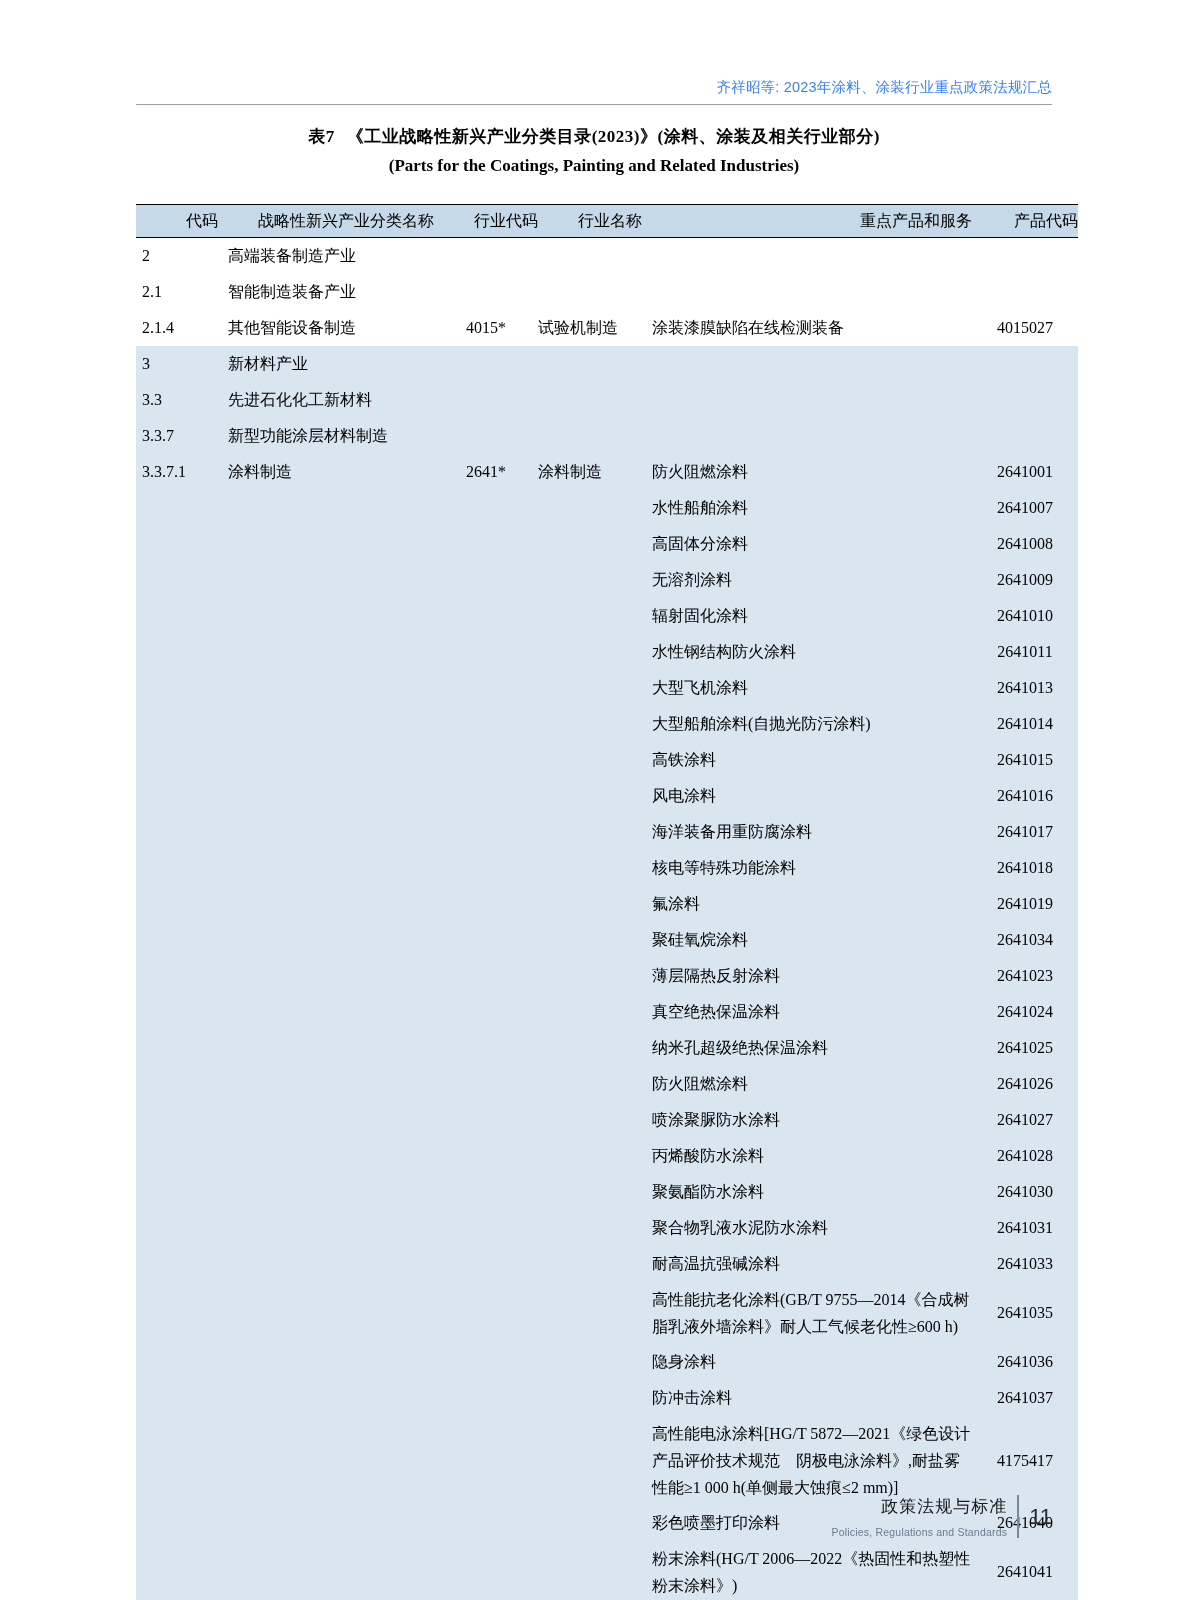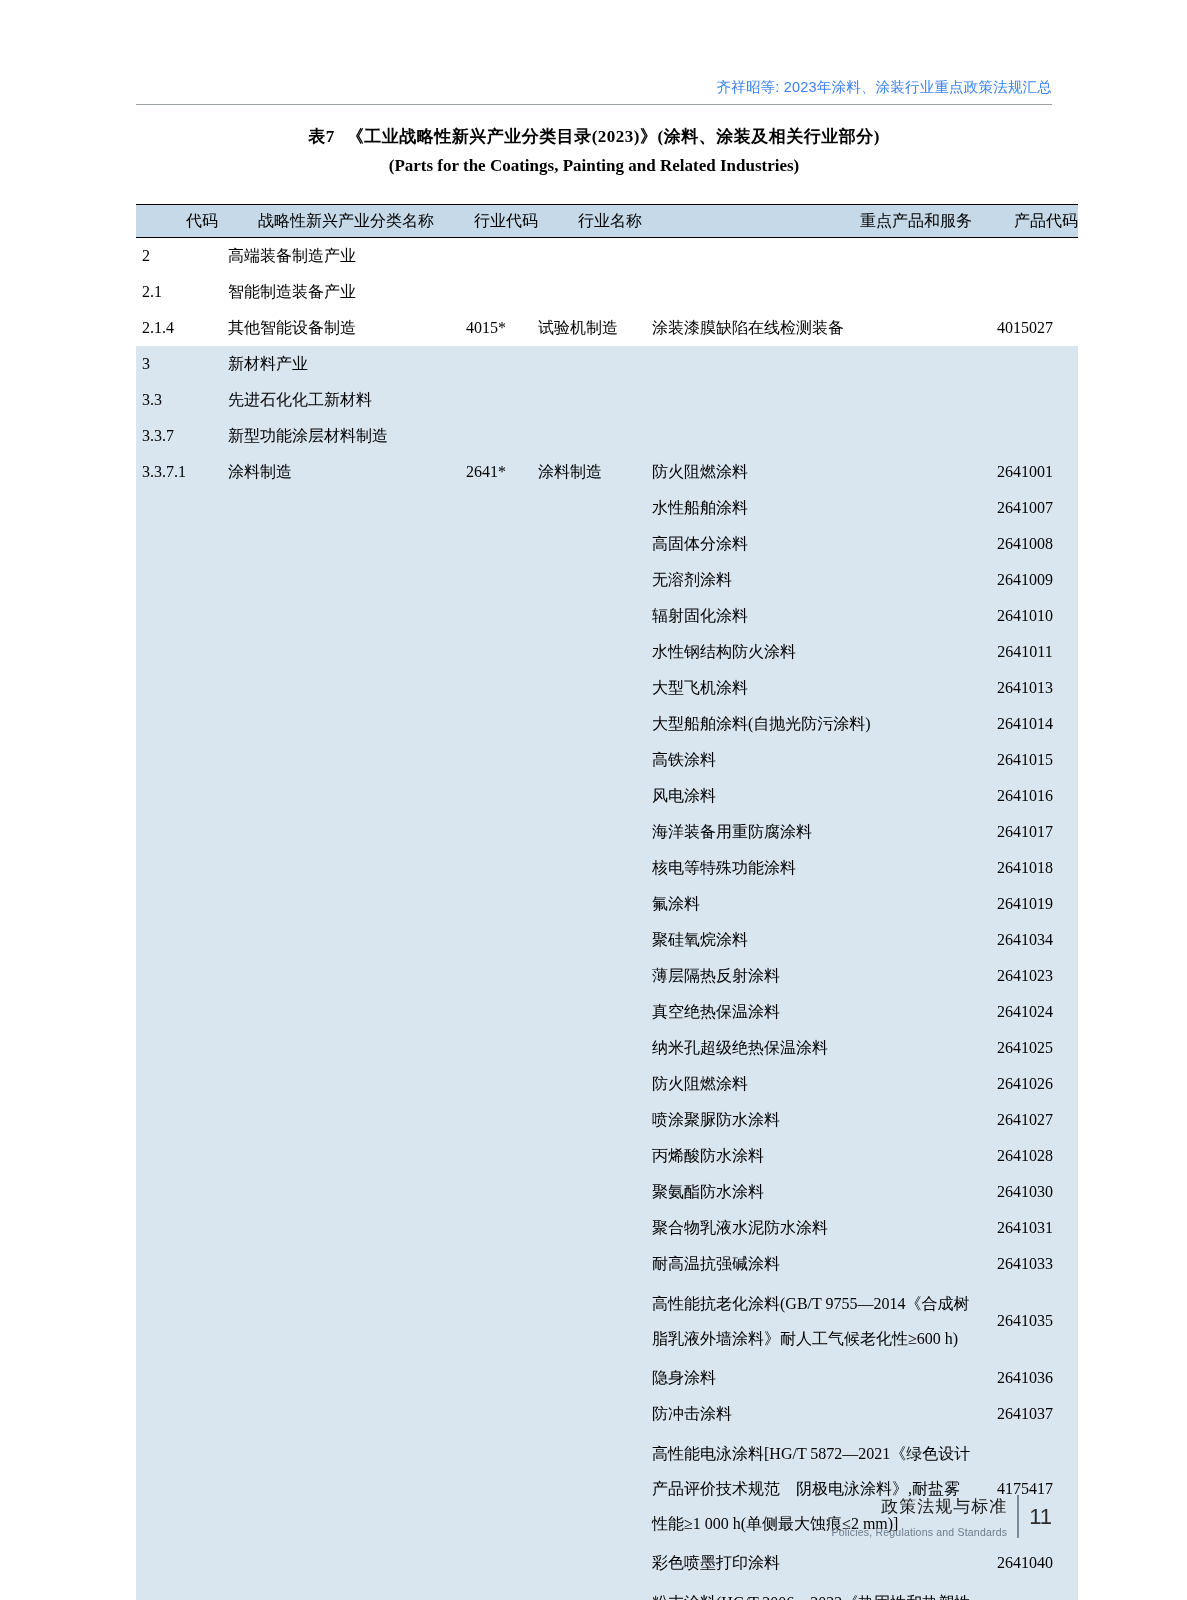--- a/index.html
+++ b/index.html
@@ -117,21 +117,21 @@
   .c-inddcode  { width: 104px; text-align: center; }
   .c-indname   { width: 104px; }
   .c-product   { width: 320px; padding-left: 10px !important; }
   .c-prodcode  { width: 106px; text-align: center; }
 
   td.cell {
     padding-top: 4px !important;
     padding-bottom: 4px !important;
     line-height: 28px;
   }
-  td.cell.tall { line-height: 35px; }
+  td.cell.tall { line-height: 27px; }
   .mini { font-size: 15.5px; }
 
   
   .footer {
     position: absolute;
     right: 135px;
     bottom: 62px;
     text-align: right;
     white-space: nowrap;
   }

